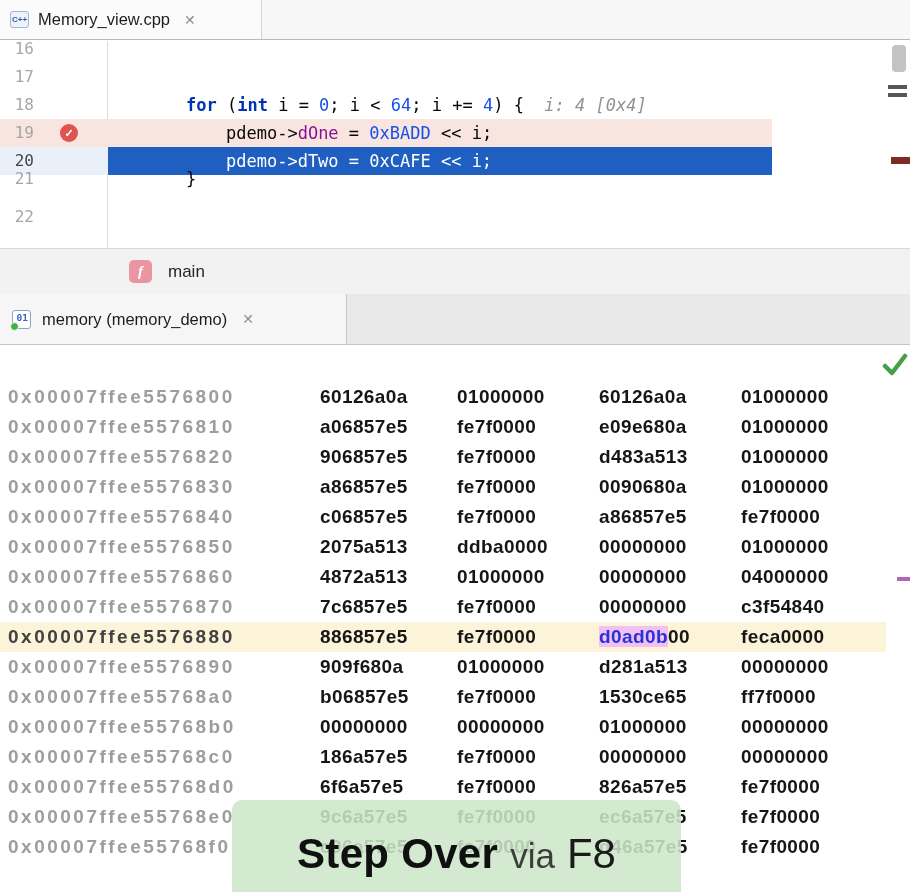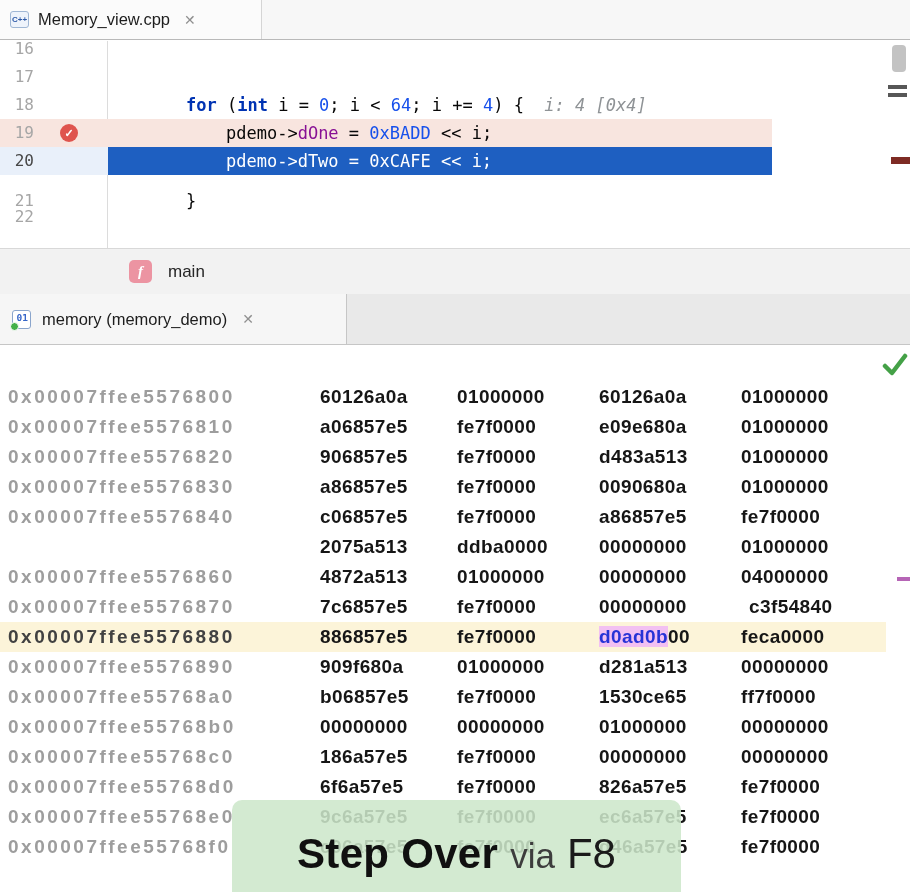--- a/index.html
+++ b/index.html
@@ -109,21 +109,21 @@
             <span class="bp">✓</span>
           </div>
           <div class="ccode ind2"><span class="tok-pl">pdemo-&gt;</span><span class="tok-field">dOne</span><span class="tok-pl"> = </span><span class="tok-num">0xBADD</span><span class="tok-pl"> &lt;&lt; i;</span></div>
         </div>
         <div class="cline t-execution" style="top: 106px; padding-left: 21px;">
           <div class="cgutter">
             <span class="lnum">20</span>
           </div>
           <div class="ccode ind2"><span class="tok-exec">pdemo-&gt;dTwo = 0xCAFE &lt;&lt; i;</span></div>
         </div>
-        <div class="cline t-plain" style="top: 146px;">
+        <div class="cline t-plain" style="top: 124px;">
           <div class="cgutter">
             <span class="lnum">21</span>
           </div>
           <div class="ccode ind1"><span class="tok-pl">}</span></div>
         </div>
         <div class="cline t-plain" style="top: 162px;">
           <div class="cgutter">
             <span class="lnum">22</span>
           </div>
           <div class="ccode ind0"></div>
@@ -183,38 +183,39 @@
           <span class="mval" style="left: 741px;">01000000</span>
         </div>
         <div class="mrow" style="top: 157px;">
           <span class="maddr">0x00007ffee5576840</span>
           <span class="mval" style="left: 320px;">c06857e5</span>
           <span class="mval" style="left: 457px;">fe7f0000</span>
           <span class="mval" style="left: 599px;">a86857e5</span>
           <span class="mval" style="left: 741px;">fe7f0000</span>
         </div>
         <div class="mrow" style="top: 187px;">
+          <span class="maddr">0x00007ffee5576850</span>
           <span class="mval" style="left: 320px;">2075a513</span>
           <span class="mval" style="left: 457px;">ddba0000</span>
           <span class="mval" style="left: 599px;">00000000</span>
           <span class="mval" style="left: 741px;">01000000</span>
         </div>
         <div class="mrow" style="top: 217px;">
           <span class="maddr">0x00007ffee5576860</span>
           <span class="mval" style="left: 320px;">4872a513</span>
           <span class="mval" style="left: 457px;">01000000</span>
           <span class="mval" style="left: 599px;">00000000</span>
           <span class="mval" style="left: 741px;">04000000</span>
         </div>
         <div class="mrow" style="top: 247px;">
           <span class="maddr">0x00007ffee5576870</span>
           <span class="mval" style="left: 320px;">7c6857e5</span>
           <span class="mval" style="left: 457px;">fe7f0000</span>
           <span class="mval" style="left: 599px;">00000000</span>
-          <span class="mval" style="left: 741px; margin-left: 8px;">c3f54840</span>
+          <span class="mval" style="left: 741px;">c3f54840</span>
         </div>
         <div class="mrow hl" style="top: 277px;">
           <span class="maddr">0x00007ffee5576880</span>
           <span class="mval" style="left: 320px;">886857e5</span>
           <span class="mval" style="left: 457px;">fe7f0000</span>
           <span class="mval" style="left: 599px;"><span class="changed">d0ad0b</span>00</span>
           <span class="mval" style="left: 741px;">feca0000</span>
         </div>
         <div class="mrow" style="top: 307px;">
           <span class="maddr">0x00007ffee5576890</span>

